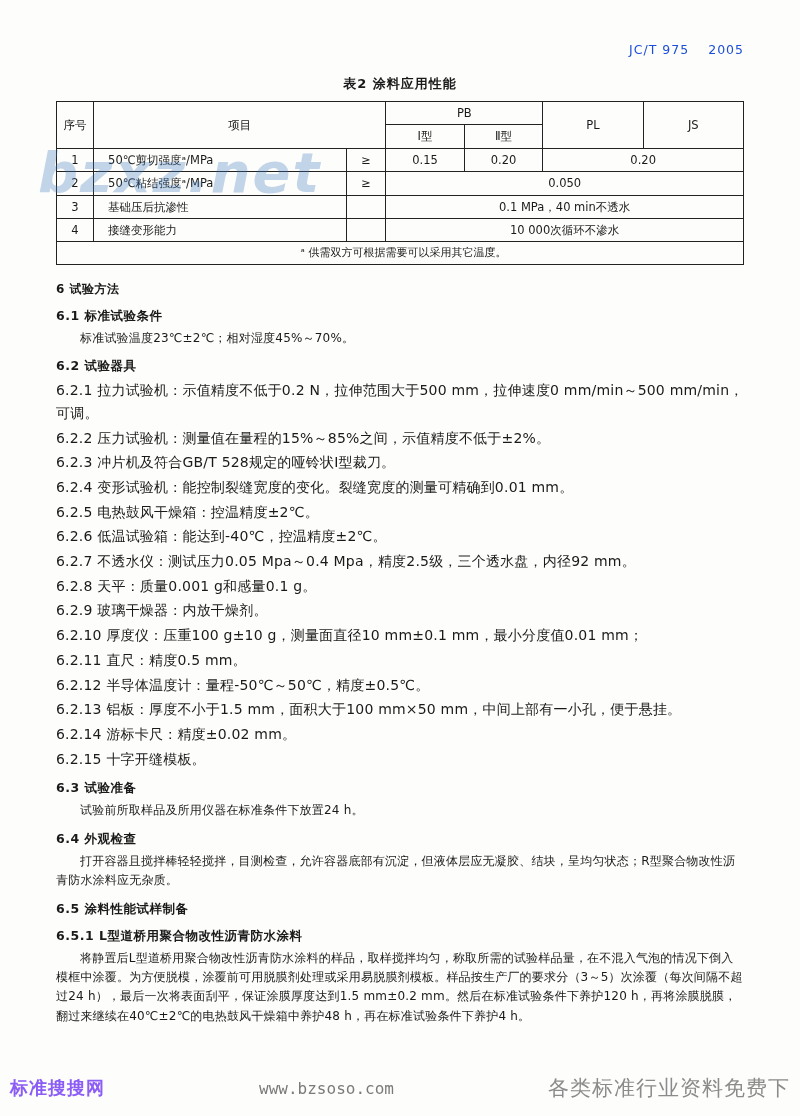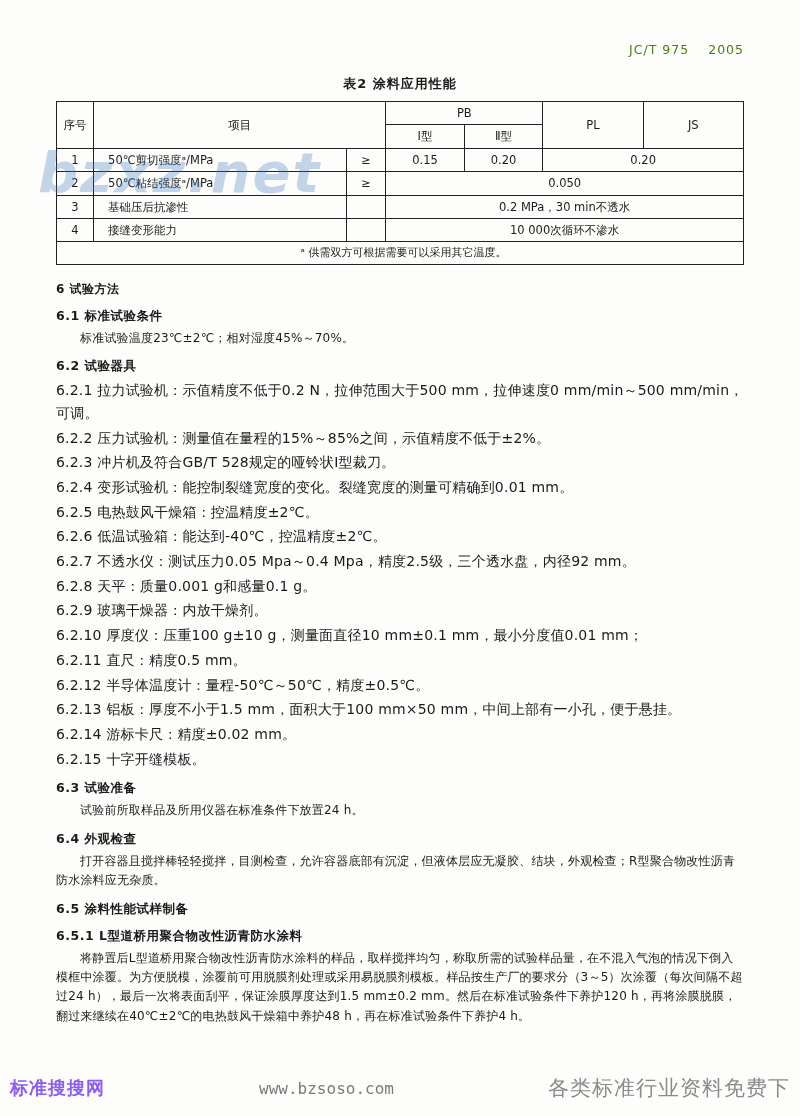--- a/index.html
+++ b/index.html
@@ -15,21 +15,21 @@
     position:relative;
     width:800px;height:1116px;
     box-sizing:border-box;
     padding:42px 56px 0 56px;
   }
   
   .header{
     text-align:right;
     font-size:12.5px;
     letter-spacing:1px;
-    color:#4d7c0f;
+    color:#1d4ed8;
     margin-bottom:18px;
   }
   .header .std{margin-right:14px;}
   
   .tbl-caption{
     text-align:center;
     font-size:13px;
     font-weight:bold;
     margin:4px 0 8px 0;
     letter-spacing:1px;
@@ -186,21 +186,21 @@
       <tr>
         <td>2</td>
         <td class="item">50℃粘结强度ᵃ/MPa</td>
         <td>≥</td>
         <td colspan="4">0.050</td>
       </tr>
       <tr>
         <td>3</td>
         <td class="item">基础压后抗渗性</td>
         <td></td>
-        <td colspan="4">0.2 MPa，30 min不透水</td>
+        <td colspan="4">0.1 MPa，40 min不透水</td>
       </tr>
       <tr>
         <td>4</td>
         <td class="item">接缝变形能力</td>
         <td></td>
         <td colspan="4">10 000次循环不渗水</td>
       </tr>
       <tr>
         <td colspan="7" class="footnote">ᵃ 供需双方可根据需要可以采用其它温度。</td>
       </tr>
@@ -223,21 +223,21 @@
     <p class="item">6.2.9  玻璃干燥器：内放干燥剂。</p>
     <p class="item">6.2.10  厚度仪：压重100 g±10 g，测量面直径10 mm±0.1 mm，最小分度值0.01 mm；</p>
     <p class="item">6.2.11  直尺：精度0.5 mm。</p>
     <p class="item">6.2.12  半导体温度计：量程-50℃～50℃，精度±0.5℃。</p>
     <p class="item">6.2.13  铝板：厚度不小于1.5 mm，面积大于100 mm×50 mm，中间上部有一小孔，便于悬挂。</p>
     <p class="item">6.2.14  游标卡尺：精度±0.02 mm。</p>
     <p class="item">6.2.15  十字开缝模板。</p>
     <h3 class="h-sub">6.3  试验准备</h3>
     <p class="para">试验前所取样品及所用仪器在标准条件下放置24 h。</p>
     <h3 class="h-sub">6.4  外观检查</h3>
-    <p class="para">打开容器且搅拌棒轻轻搅拌，目测检查，允许容器底部有沉淀，但液体层应无凝胶、结块，外观检查；R型聚合物改性沥青防水涂料应无杂质。</p>
+    <p class="para">打开容器且搅拌棒轻轻搅拌，目测检查，允许容器底部有沉淀，但液体层应无凝胶、结块，呈均匀状态；R型聚合物改性沥青防水涂料应无杂质。</p>
     <h3 class="h-sub">6.5  涂料性能试样制备</h3>
     <h3 class="h-sub">6.5.1  L型道桥用聚合物改性沥青防水涂料</h3>
     <p class="para">将静置后L型道桥用聚合物改性沥青防水涂料的样品，取样搅拌均匀，称取所需的试验样品量，在不混入气泡的情况下倒入模框中涂覆。为方便脱模，涂覆前可用脱膜剂处理或采用易脱膜剂模板。样品按生产厂的要求分（3～5）次涂覆（每次间隔不超过24 h），最后一次将表面刮平，保证涂膜厚度达到1.5 mm±0.2 mm。然后在标准试验条件下养护120 h，再将涂膜脱膜，翻过来继续在40℃±2℃的电热鼓风干燥箱中养护48 h，再在标准试验条件下养护4 h。</p>
     <div class="bottom-pad"></div>
   </div>
 
   <div class="wm-center">bzxz.net</div>
 </div>
 
 <div class="wm-bottom">

